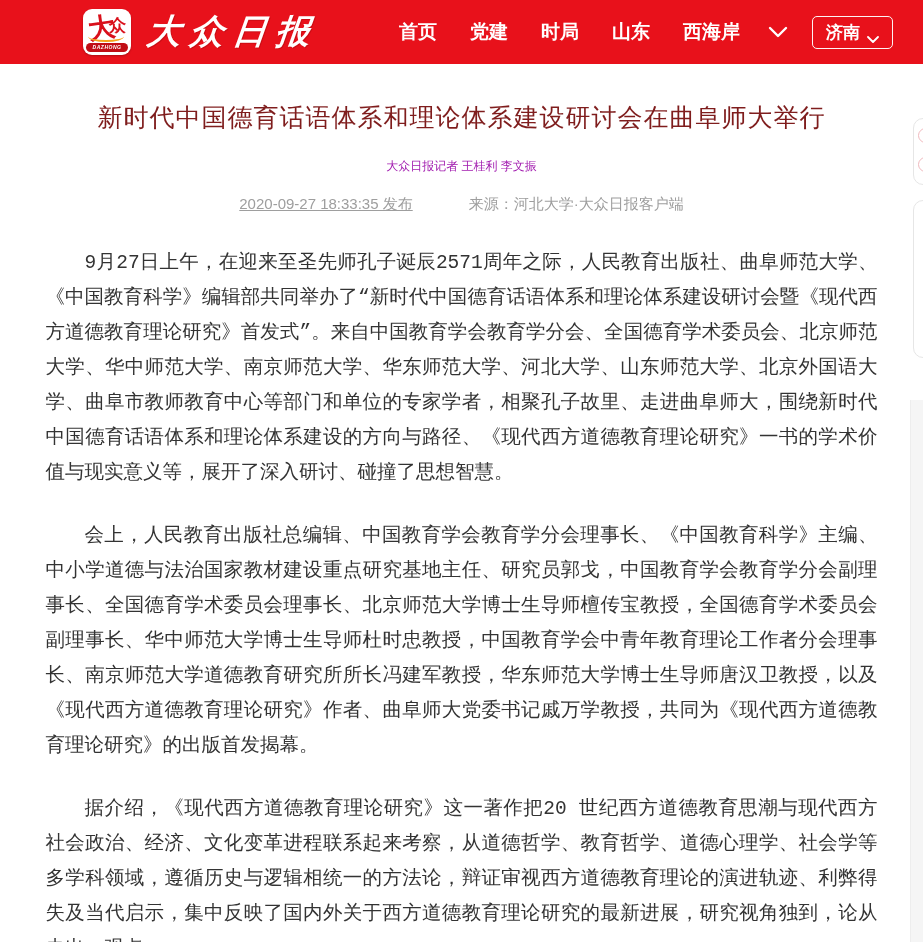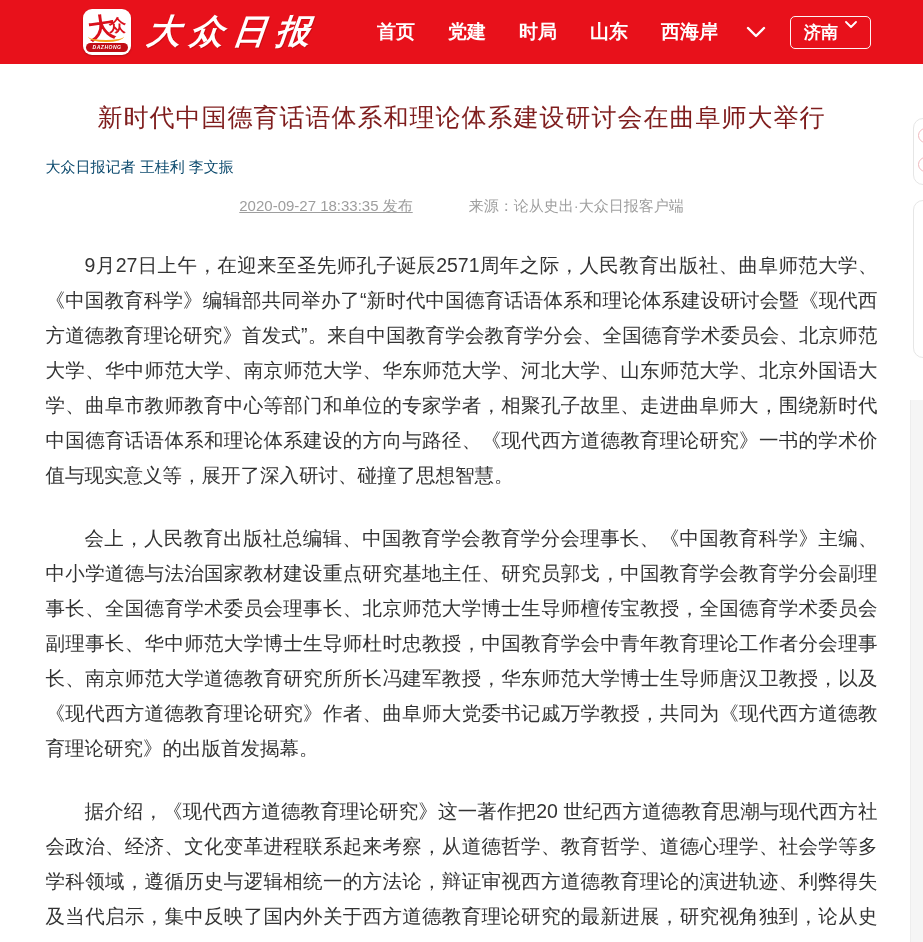--- a/index.html
+++ b/index.html
@@ -18,38 +18,38 @@
     font-weight:bold; color:#d90f1a; font-family:"Liberation Serif", serif; }
   .logo-icon .swoosh { position:absolute; left:5px; bottom:13px; width:36px;
     height:11px; border-bottom:2.5px solid #f5a31d; border-radius:50%; }
   .logo-icon .banner { position:absolute; bottom:3px; left:3px; width:42px;
     height:9px; background:#c00d16; border-radius:5px; color:#fff;
     font-size:5px; line-height:9px; text-align:center; font-style:italic;
     letter-spacing:.5px; font-weight:bold; }
   .brand-script { margin-left:16px; color:#fff; font-size:34px; font-weight:bold;
     font-style:italic; letter-spacing:9px; font-family:"DejaVu Serif", serif;
     transform:skewX(-6deg); white-space:nowrap; text-shadow:1px 1px 0 rgba(120,0,0,.25); }
-  .nav { display:flex; align-items:flex-end; margin-left:58px; gap:33px; }
+  .nav { display:flex; align-items:flex-end; margin-left:80px; gap:33px; }
   .nav-item { color:#fff; font-size:19px; font-weight:bold; cursor:pointer;
     white-space:nowrap; }
   .nav-caret { margin-left:28px; display:flex; align-items:center; cursor:pointer; }
-  .city-btn { margin-left:24px; display:flex; align-items:flex-start; gap:7px;
+  .city-btn { margin-left:24px; display:flex; align-items:flex-end; gap:7px;
     border:1px solid rgba(255,255,255,.95); border-radius:5px; padding:4px 13px;
     color:#fff; font-size:17px; font-weight:bold; cursor:pointer; background:transparent; }
 
   
   .main { width:832px; margin:0 auto; }
   .title { margin-top:37px; text-align:center; font-size:25px; font-weight:400;
     color:#7f1d1d; letter-spacing:1px; }
-  .byline { margin-top:24px; font-size:15px; color:#0c4a6e; }
+  .byline { margin-top:24px; text-align:center; font-size:12px; color:#a21caf; }
   .meta { margin-top:20px; text-align:center; font-size:15px; color:#9e9e9e; }
   .meta .publish { margin-right:56px;text-decoration:underline; }
   .content { margin-top:32px; font-size:19.5px; line-height:35px; color:#333;
     text-align:justify; }
-  .content p { text-indent:2em; margin-bottom:28px; }
+  .content p { text-indent:2em; margin-bottom:28px;font-family:Liberation Mono, monospace; }
 
   
   .float-box { position:absolute; right:-36px; width:46px; background:#fff;
     border:1px solid #e6e6e6; border-radius:10px; overflow:hidden; }
   .float-box.one { top:118px; height:67px; }
   .float-box.two { top:200px; height:158px; }
   .mini-ico { position:absolute; left:4px; width:15px; height:15px;
     border:1.5px solid #f0b9be; border-radius:50%; }
   .mini-ico.a { top:9px; }
   .mini-ico.b { top:38px; }
@@ -87,21 +87,21 @@
     <svg width="12" height="8" viewBox="0 0 12 8">
         <polyline points="1,1 6,6 11,1" fill="none" stroke="#ffffff" stroke-width="1.8" stroke-linecap="round" stroke-linejoin="round"></polyline>
       </svg>
   </div>
 </div>
 
 <div class="main">
   <h1 class="title">新时代中国德育话语体系和理论体系建设研讨会在曲阜师大举行</h1>
   <div class="byline">大众日报记者 王桂利 李文振</div>
   <div class="meta">
-    <span class="publish">2020-09-27 18:33:35 发布</span><span>来源：</span><span>论从史出·大众日报客户端</span>
+    <span class="publish">2020-09-27 18:33:35 发布</span><span>来源：</span><span>河北大学·大众日报客户端</span>
   </div>
   <div class="content">
     <p>9月27日上午，在迎来至圣先师孔子诞辰2571周年之际，人民教育出版社、曲阜师范大学、《中国教育科学》编辑部共同举办了“新时代中国德育话语体系和理论体系建设研讨会暨《现代西方道德教育理论研究》首发式”。来自中国教育学会教育学分会、全国德育学术委员会、北京师范大学、华中师范大学、南京师范大学、华东师范大学、河北大学、山东师范大学、北京外国语大学、曲阜市教师教育中心等部门和单位的专家学者，相聚孔子故里、走进曲阜师大，围绕新时代中国德育话语体系和理论体系建设的方向与路径、《现代西方道德教育理论研究》一书的学术价值与现实意义等，展开了深入研讨、碰撞了思想智慧。</p>
     <p>会上，人民教育出版社总编辑、中国教育学会教育学分会理事长、《中国教育科学》主编、中小学道德与法治国家教材建设重点研究基地主任、研究员郭戈，中国教育学会教育学分会副理事长、全国德育学术委员会理事长、北京师范大学博士生导师檀传宝教授，全国德育学术委员会副理事长、华中师范大学博士生导师杜时忠教授，中国教育学会中青年教育理论工作者分会理事长、南京师范大学道德教育研究所所长冯建军教授，华东师范大学博士生导师唐汉卫教授，以及《现代西方道德教育理论研究》作者、曲阜师大党委书记戚万学教授，共同为《现代西方道德教育理论研究》的出版首发揭幕。</p>
     <p>据介绍，《现代西方道德教育理论研究》这一著作把20 世纪西方道德教育思潮与现代西方社会政治、经济、文化变革进程联系起来考察，从道德哲学、教育哲学、道德心理学、社会学等多学科领域，遵循历史与逻辑相统一的方法论，辩证审视西方道德教育理论的演进轨迹、利弊得失及当代启示，集中反映了国内外关于西方道德教育理论研究的最新进展，研究视角独到，论从史出，观点</p>
   </div>
 </div>
 
 <div class="float-box one">
   <span class="mini-ico a"></span>

